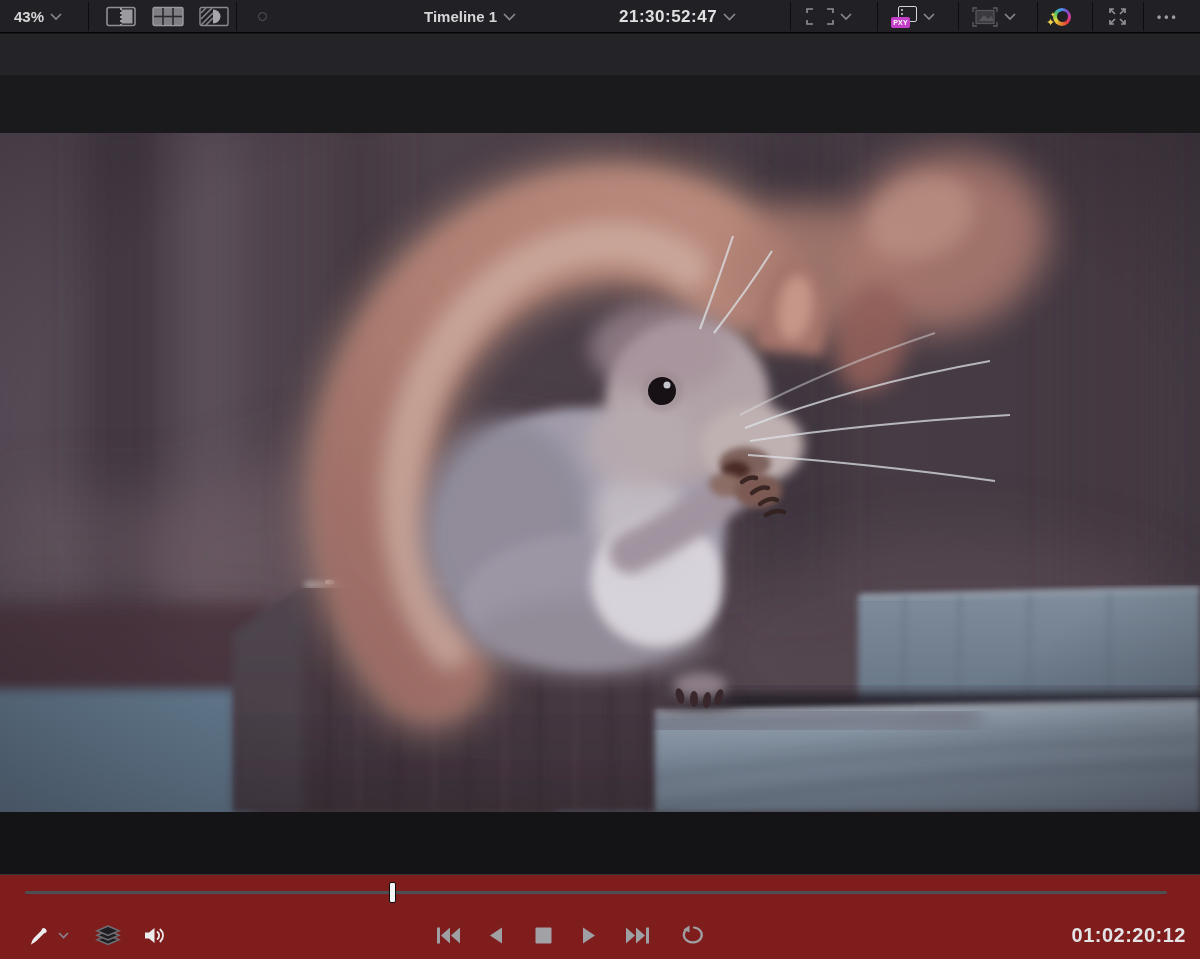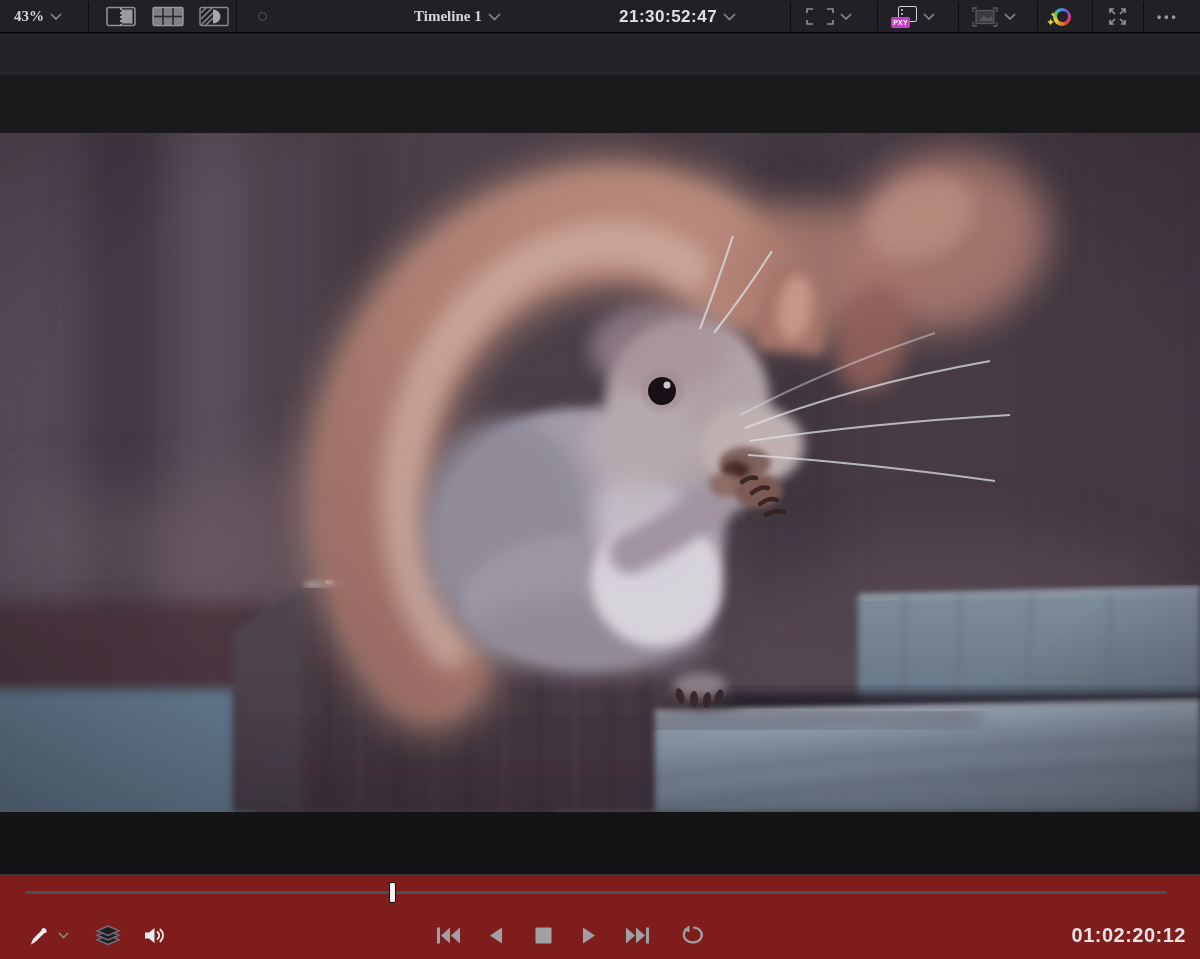--- a/index.html
+++ b/index.html
@@ -5,21 +5,21 @@
   * { margin:0; padding:0; box-sizing:border-box; }
   html,body { width:1200px; height:959px; background:#141416; overflow:hidden;
               font-family:"Liberation Sans", sans-serif; -webkit-font-smoothing:antialiased; }
   .app { position:relative; width:1200px; height:959px; background:#141416; }
 
   
   .toolbar-top { position:absolute; top:0; left:0; width:1200px; height:33px;
                  background:#212125; border-bottom:1px solid #050506; }
   .tb-item { position:absolute; top:0; height:33px; display:flex; align-items:center; gap:6px; }
   .tb-divider { position:absolute; top:2px; width:1px; height:29px; background:#0d0d0f; }
-  .tb-text { color:#d6d6d8; font-size:15px; font-weight:600; white-space:nowrap;font-family:Liberation Serif, serif; }
+  .tb-text { color:#d6d6d8; font-size:15px; font-weight:600; white-space:nowrap; }
   .tb-timecode { color:#e0e0e2; font-size:17px; font-weight:600; letter-spacing:.5px; white-space:nowrap; }
   .chev { display:block; }
   .status-ring { width:9px; height:9px; border-radius:50%; border:1.5px solid #56565b; }
 
   .pxy-wrap { position:relative; width:26px; height:22px; }
   .pxy-film { position:absolute; right:0; top:0; width:19px; height:16px;
               border:1.5px solid #d4d4d7; border-radius:2px; }
   .pxy-film i { position:absolute; left:1.5px; width:2px; height:2px; background:#d4d4d7; border-radius:50%; }
   .pxy-badge { position:absolute; left:0; bottom:0; width:19px; height:11px; background:#c33fc8;
                border-radius:2px; color:#fff; font-size:7px; font-weight:700; line-height:11px;
@@ -95,21 +95,21 @@
         <path d="M16,3.5 A7.5,7 0 0 0 16,17.5 L16,3.5 Z" transform="translate(7,0) scale(-1,1) translate(-23,0)" fill="#a6a6ab"></path>
       </svg>
     </div>
 
     <div class="tb-divider" style="left:236px"></div>
 
     <div class="tb-item" style="left:258px">
       <span class="status-ring"></span>
     </div>
 
-    <div class="tb-item" style="left:414px">
+    <div class="tb-item" style="left:424px">
       <span class="tb-text">Timeline 1</span>
       <svg class="chev" width="13" height="8">
         <polyline points="1,1 6.5,6.5 12,1" fill="none" stroke="#86868b" stroke-width="1.7"></polyline>
         </svg>
     </div>
 
     <div class="tb-item" style="left:619px">
       <span class="tb-timecode">21:30:52:47</span>
       <svg class="chev" width="13" height="8">
         <polyline points="1,1 6.5,6.5 12,1" fill="none" stroke="#86868b" stroke-width="1.7"></polyline>

